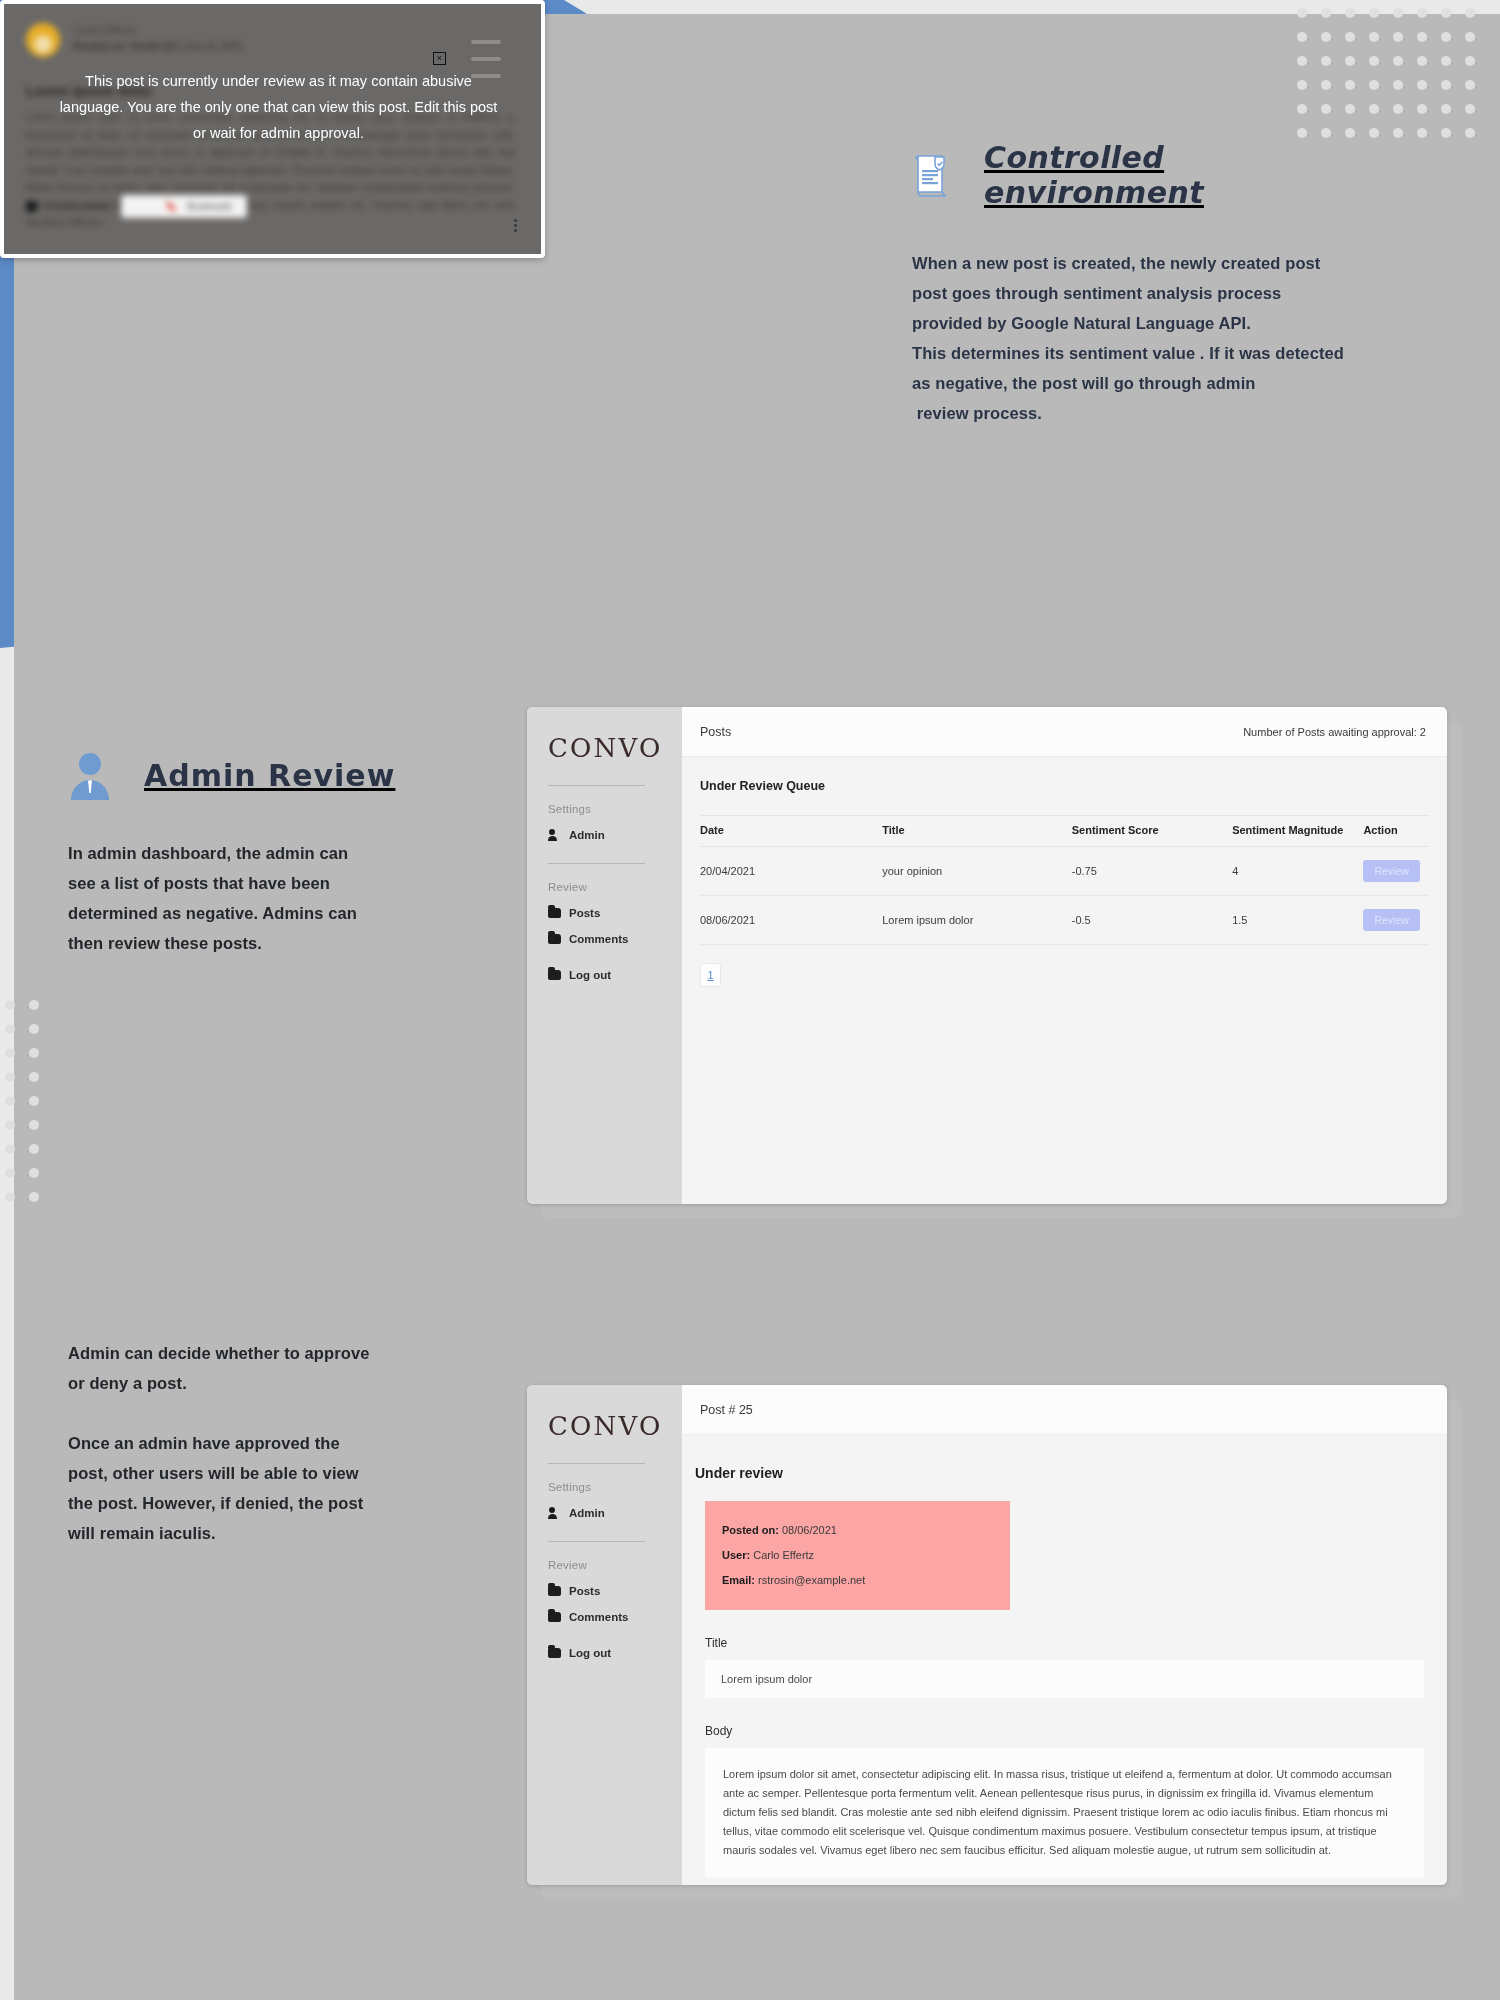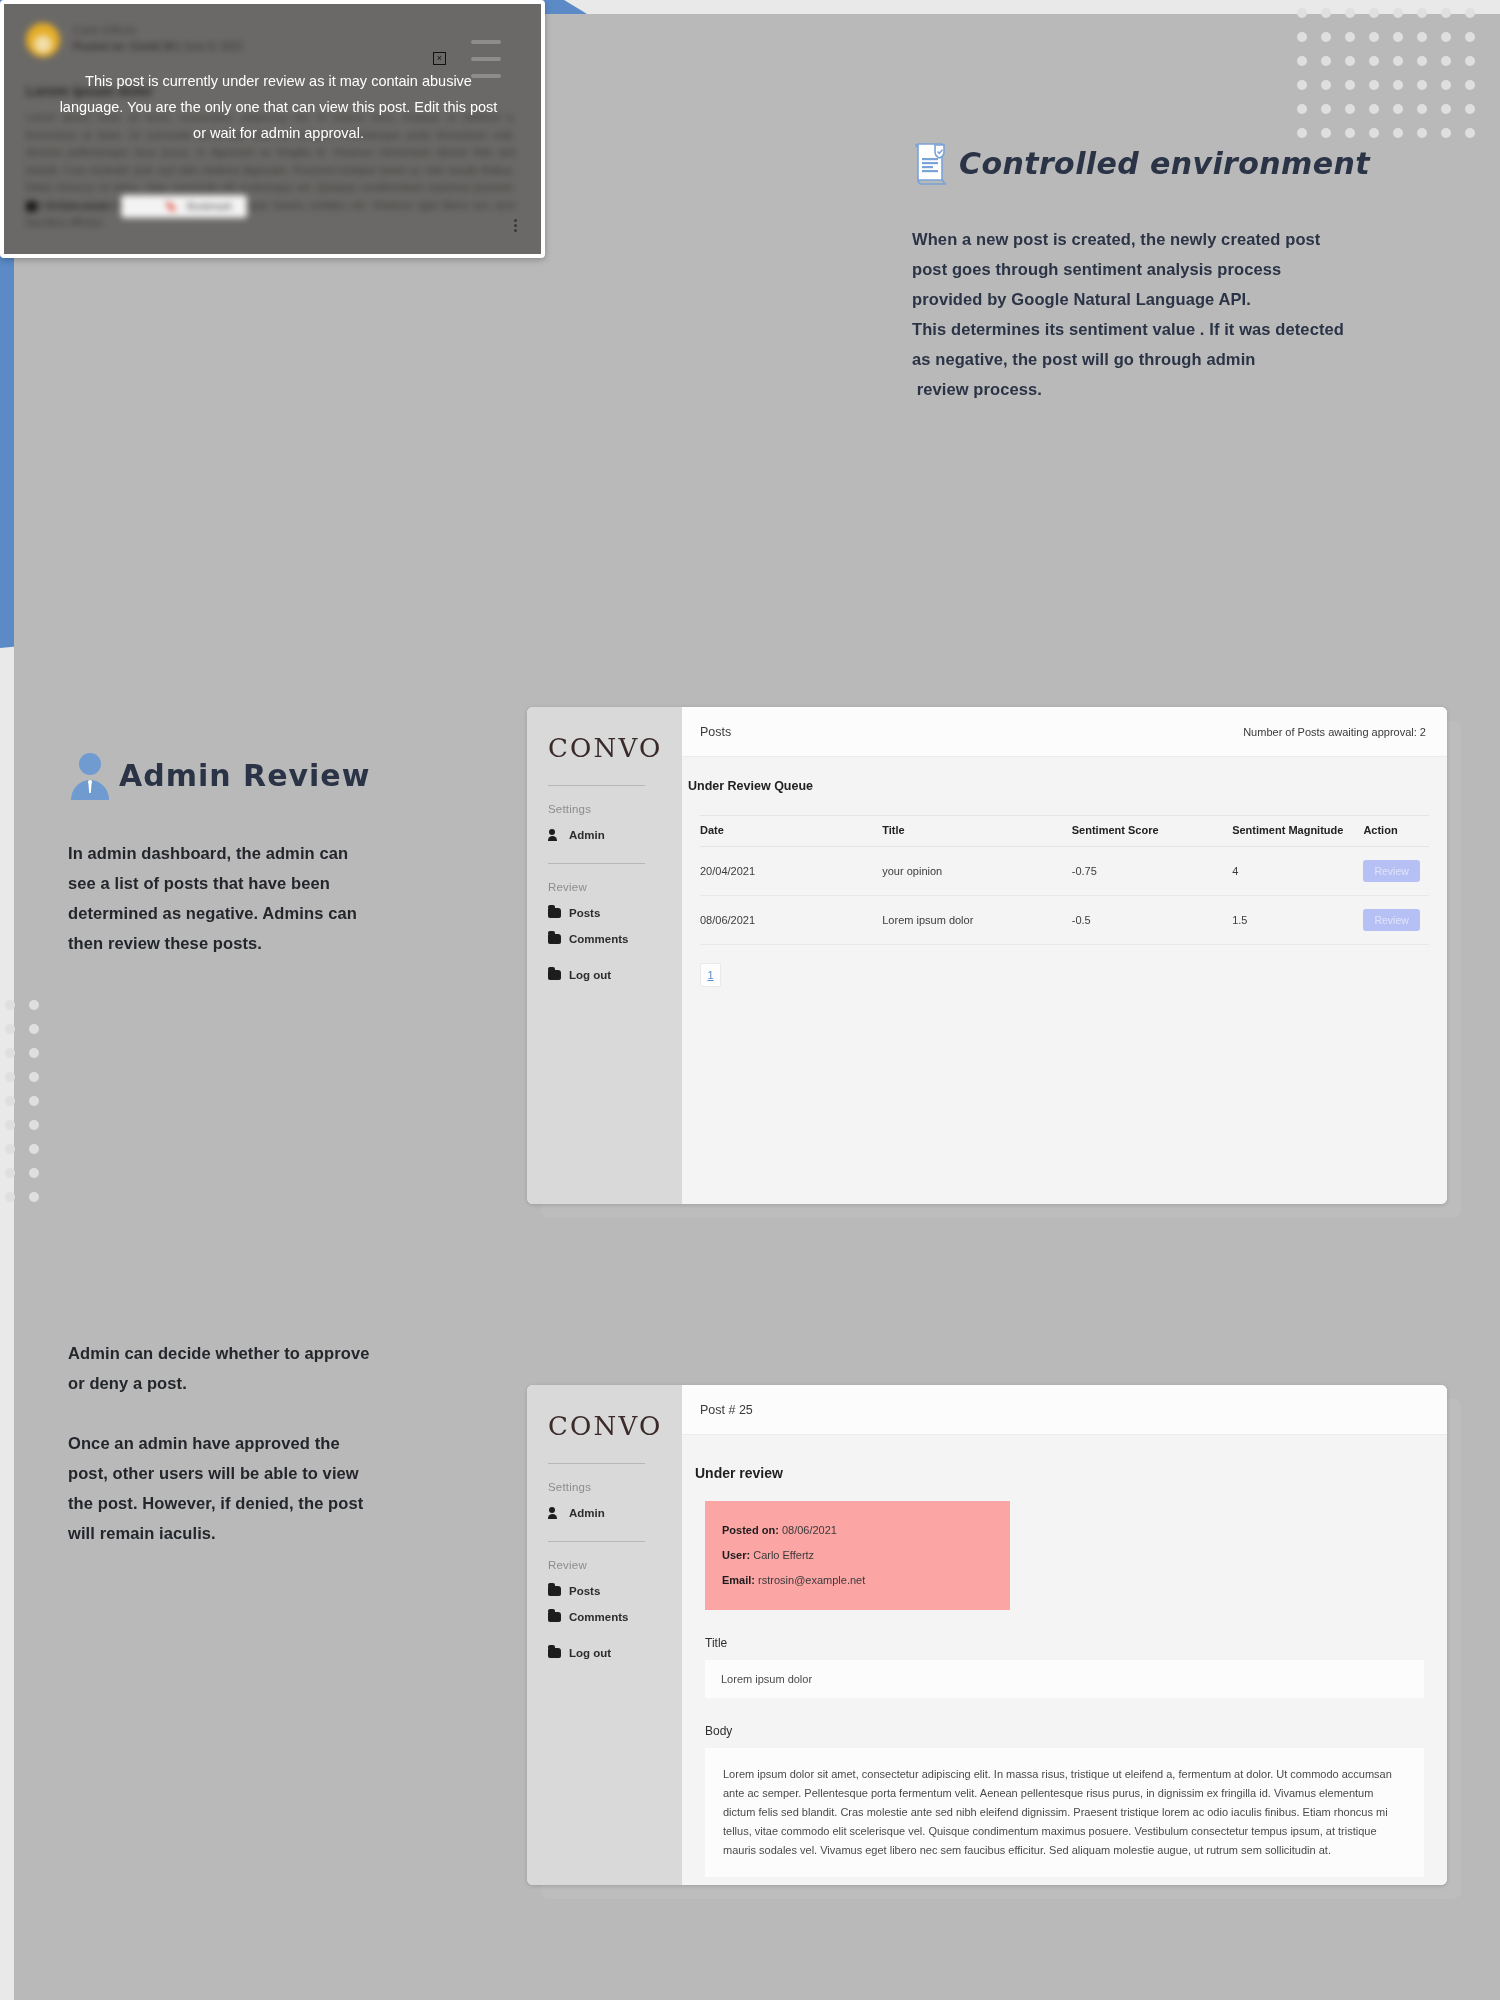--- a/index.html
+++ b/index.html
@@ -33,21 +33,21 @@
   
   .dotgrid { position:absolute; z-index:1; display:grid; gap:14px; }
   #dotgrid-tr { right:25px; top:8px; grid-template-columns:repeat(8,10px); }
   #dotgrid-ml { left:5px; top:1000px;  grid-template-columns:repeat(2,10px); }
   .dot { width:10px; height:10px; border-radius:50%; background:#dfdfdf; }
 
   
   .layer { position:absolute; z-index:3; }
 
   
-  .section-head { display:flex; align-items:center; gap:7px; }
+  .section-head { display:flex; align-items:center; gap:32px;text-decoration:underline; }
   .section-head h2 {
     font-family:"DejaVu Sans", sans-serif;
     font-size:30px; font-weight:bold; font-style:italic;
     color:#2b3446; letter-spacing:0.4px;
   }
   .section-head.plain h2 { font-style:normal; letter-spacing:1px; }
   .body-copy {
     font-size:16.5px; line-height:30px; color:#23262b;
     font-weight:bold; letter-spacing:0.1px;
   }
@@ -169,21 +169,21 @@
   .win-topbar {
     height:50px; flex:none; background:#fcfcfc; border-bottom:1px solid #ececec;
     display:flex; align-items:center; justify-content:space-between;
     padding:0 21px 0 18px;
   }
   .win-topbar .crumb { font-size:12.5px; color:#3a3a3a; }
   .win-topbar .counter { font-size:11px; color:#3a3a3a; }
 
   
   .panel-title {
-    font-size:12.5px; font-weight:bold; color:#222; padding:22px 0 0 6px;
+    font-size:12.5px; font-weight:bold; color:#222; padding:22px 0 0 18px;
   }
   table.queue { width:calc(100% - 36px); margin:22px 18px 0 18px; border-collapse:collapse; }
   table.queue th {
     text-align:left; font-size:11px; font-weight:bold; color:#222;
     padding:8px 0 10px 0; border-bottom:1px solid #e4e4e4; border-top:1px solid #e4e4e4;
   }
   table.queue td {
     font-size:11px; color:#3c3c3c; padding:13px 0; border-bottom:1px solid #e8e8e8;
   }
   .col-date { width:25%; } .col-title { width:26%; }

